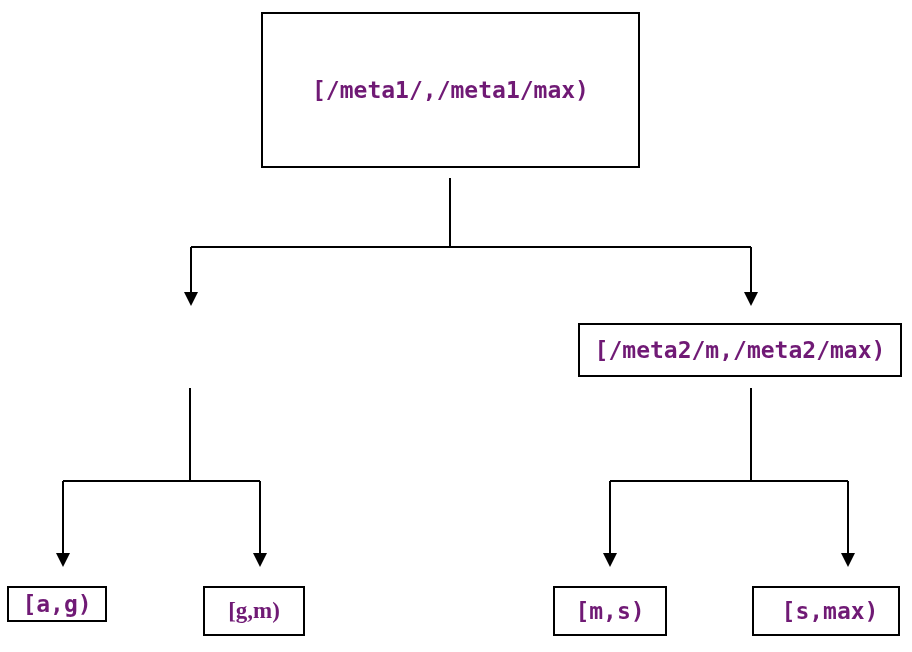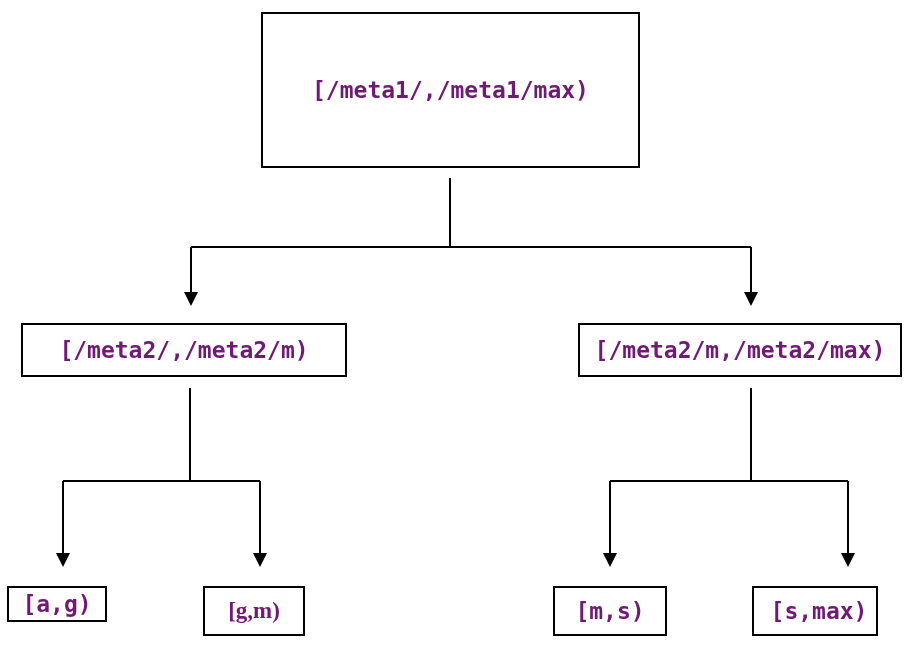--- a/index.html
+++ b/index.html
@@ -33,21 +33,21 @@
     font-size: 23px;
     font-weight: bold;
     white-space: nowrap;
   }
   .node-root       { left: 261px; top: 12px;  width: 379px; height: 156px; }
   .node-meta2-low  { left: 21px;  top: 323px; width: 326px; height: 54px;  }
   .node-meta2-high { left: 578px; top: 323px; width: 324px; height: 54px; text-align: center;  }
   .node-leaf-ag    { left: 7px;   top: 586px; width: 100px; height: 36px;  }
   .node-leaf-gm    { left: 203px; top: 586px; width: 102px; height: 50px; font-family: Liberation Serif, serif;  }
   .node-leaf-ms    { left: 553px; top: 586px; width: 114px; height: 50px;  }
-  .node-leaf-smax  { left: 752px; top: 586px; width: 126px; height: 50px; padding-left: 8px;  }
+  .node-leaf-smax  { left: 752px; top: 586px; width: 148px; height: 50px; padding-left: 8px;  }
   .edge-line {
     stroke: #000000;
     stroke-width: 2;
     fill: none;
   }
   .arrowhead {
     fill: #000000;
     stroke: none;
   }
 </style>
@@ -81,21 +81,20 @@
       <path class="edge-line" d="M610,481 L848,481"></path>
       <path class="edge-line" d="M610,481 L610,553"></path>
       <polygon class="arrowhead" points="603,553 617,553 610,567"></polygon>
       <path class="edge-line" d="M848,481 L848,553"></path>
       <polygon class="arrowhead" points="841,553 855,553 848,567"></polygon>
     </g>
   </svg>
 
   <div class="node node-root">[/meta1/,/meta1/max)</div>
 
-  <div class="node node-meta2-low">[/meta2/,/meta2/m)</div>
 
   <div class="node node-meta2-high">[/meta2/m,/meta2/max)</div>
 
   <div class="node node-leaf-ag">[a,g)</div>
 
   <div class="node node-leaf-gm">[g,m)</div>
 
   <div class="node node-leaf-ms">[m,s)</div>
 
   <div class="node node-leaf-smax">[s,max)</div>

